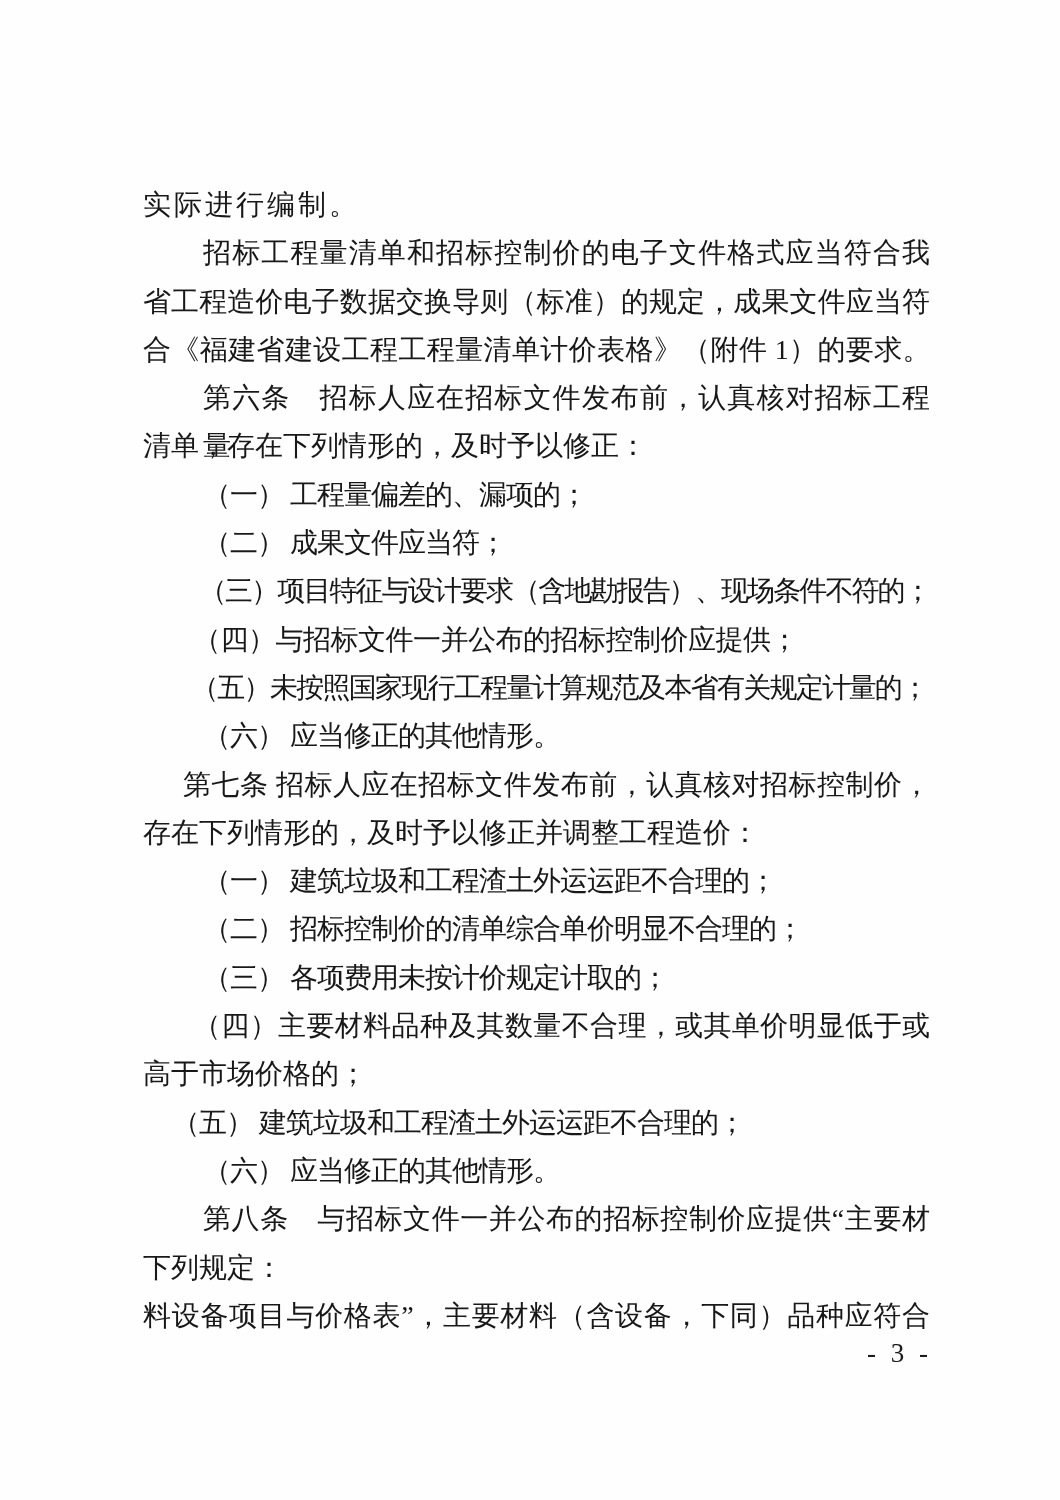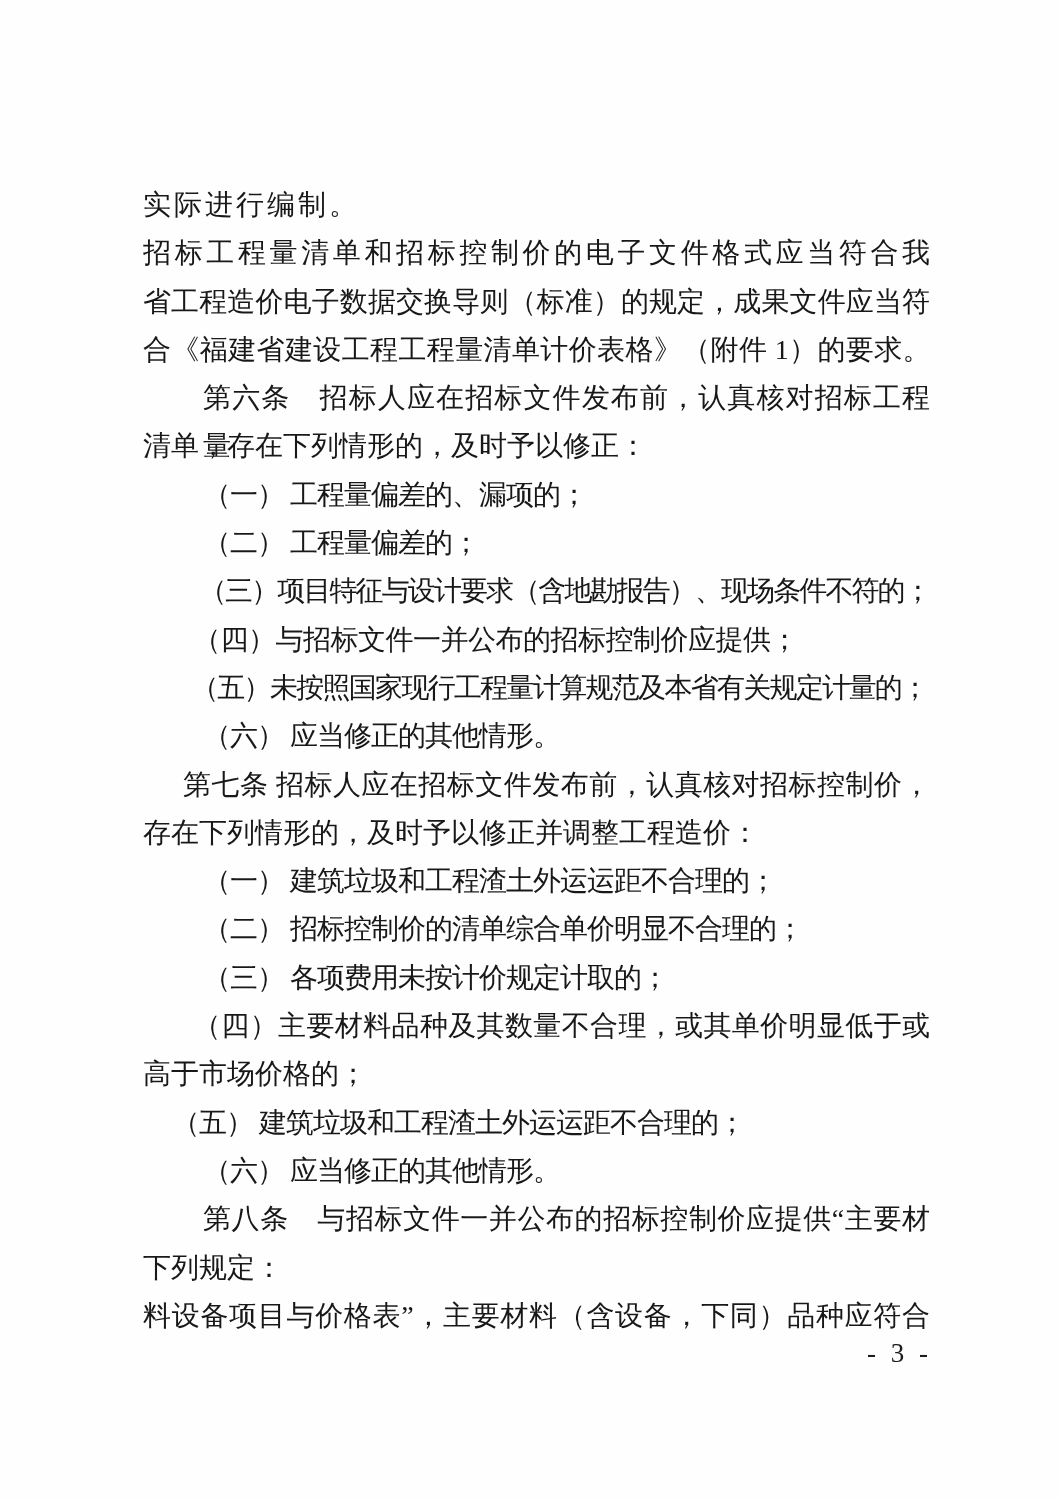--- a/index.html
+++ b/index.html
@@ -43,27 +43,27 @@
     color: #1c1c1c;
     font-family: "Liberation Serif", "DejaVu Serif", serif;
   }
 </style>
 </head>
 <body>
 
 <div class="page">
   <div class="text-block">
       <div class="text-line" style="margin-left: 0px; letter-spacing: 3px;">实际进行编制。</div>
-      <div class="text-line just" style="">招标工程量清单和招标控制价的电子文件格式应当符合我</div>
+      <div class="text-line just" style="margin-left: 60px;">招标工程量清单和招标控制价的电子文件格式应当符合我</div>
       <div class="text-line just" style="margin-left: 0px;">省工程造价电子数据交换导则（标准）的规定，成果文件应当符</div>
       <div class="text-line just" style="margin-left: 0px; letter-spacing: -0.5px;">合《福建省建设工程工程量清单计价表格》（附件 1）的要求。</div>
       <div class="text-line just" style="margin-left: 60px;">第六条　招标人应在招标文件发布前，认真核对招标工程量</div>
       <div class="text-line" style="margin-left: 0px;">清单，存在下列情形的，及时予以修正：</div>
       <div class="text-line" style="margin-left: 60px; letter-spacing: -1px;">（一） 工程量偏差的、漏项的；</div>
-      <div class="text-line" style="margin-left: 60px; letter-spacing: -1px;">（二） 工程量偏差的；</div>
+      <div class="text-line" style="margin-left: 60px; letter-spacing: -1px;">（二） 成果文件应当符；</div>
       <div class="text-line" style="margin-left: 56px; letter-spacing: -1.9px;">（三）项目特征与设计要求（含地勘报告）、现场条件不符的；</div>
       <div class="text-line" style="margin-left: 50px; letter-spacing: -0.5px;">（四）与招标文件一并公布的招标控制价应提供；</div>
       <div class="text-line" style="margin-left: 48px; letter-spacing: -1.7px;">（五）未按照国家现行工程量计算规范及本省有关规定计量的；</div>
       <div class="text-line" style="margin-left: 60px; letter-spacing: -1px;">（六） 应当修正的其他情形。</div>
       <div class="text-line just" style="margin-left: 40px; letter-spacing: -0.5px;">第七条 招标人应在招标文件发布前，认真核对招标控制价，</div>
       <div class="text-line" style="margin-left: 0px;">存在下列情形的，及时予以修正并调整工程造价：</div>
       <div class="text-line" style="margin-left: 60px; letter-spacing: -1px;">（一） 建筑垃圾和工程渣土外运运距不合理的；</div>
       <div class="text-line" style="margin-left: 60px; letter-spacing: -1px;">（二） 招标控制价的清单综合单价明显不合理的；</div>
       <div class="text-line" style="margin-left: 60px; letter-spacing: -1px;">（三） 各项费用未按计价规定计取的；</div>
       <div class="text-line just" style="margin-left: 50px;">（四）主要材料品种及其数量不合理，或其单价明显低于或</div>

